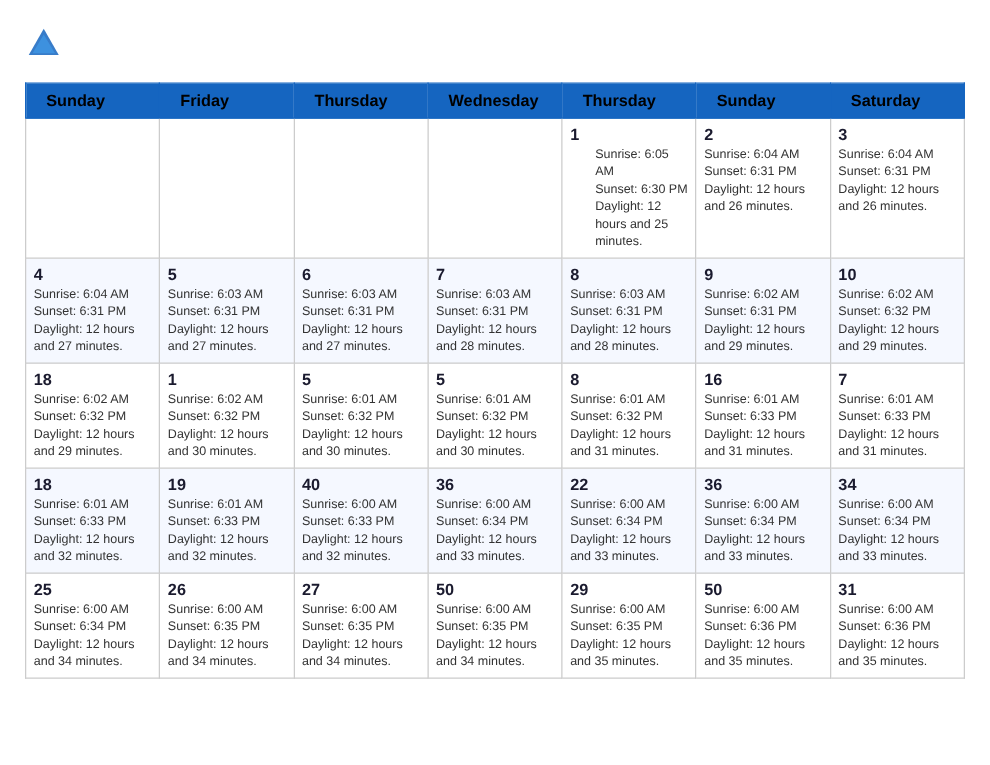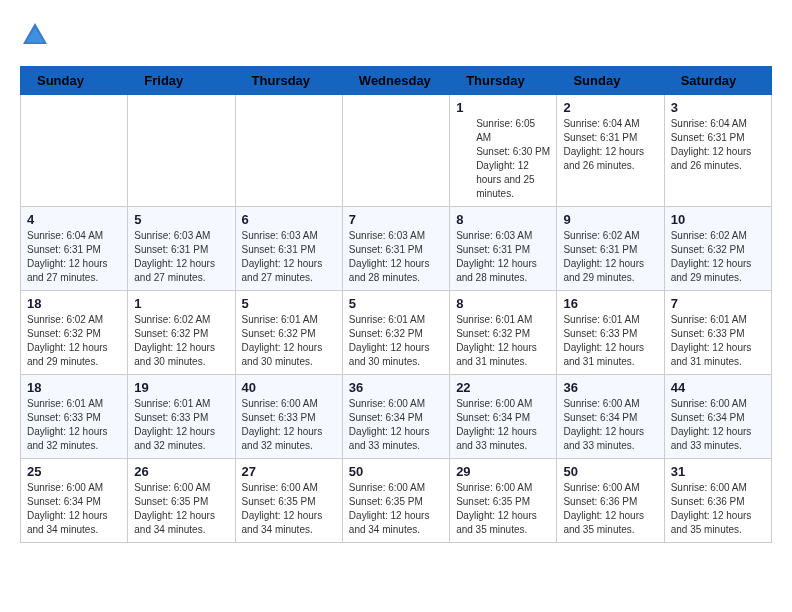--- a/index.html
+++ b/index.html
@@ -269,21 +269,21 @@
 Sunset: 6:34 PM
 Daylight: 12 hours and 33 minutes.</div>
         </td>
         <td>
           <div class="day-num">36</div>
           <div class="day-info" style="white-space: pre-line;">Sunrise: 6:00 AM
 Sunset: 6:34 PM
 Daylight: 12 hours and 33 minutes.</div>
         </td>
         <td>
-          <div class="day-num">44</div>
+          <div class="day-num">34</div>
           <div class="day-info" style="white-space: pre-line;">Sunrise: 6:00 AM
 Sunset: 6:34 PM
 Daylight: 12 hours and 33 minutes.</div>
         </td>
       </tr>
       <tr>
         <td>
           <div class="day-num">25</div>
           <div class="day-info" style="white-space: pre-line;">Sunrise: 6:00 AM
 Sunset: 6:34 PM

